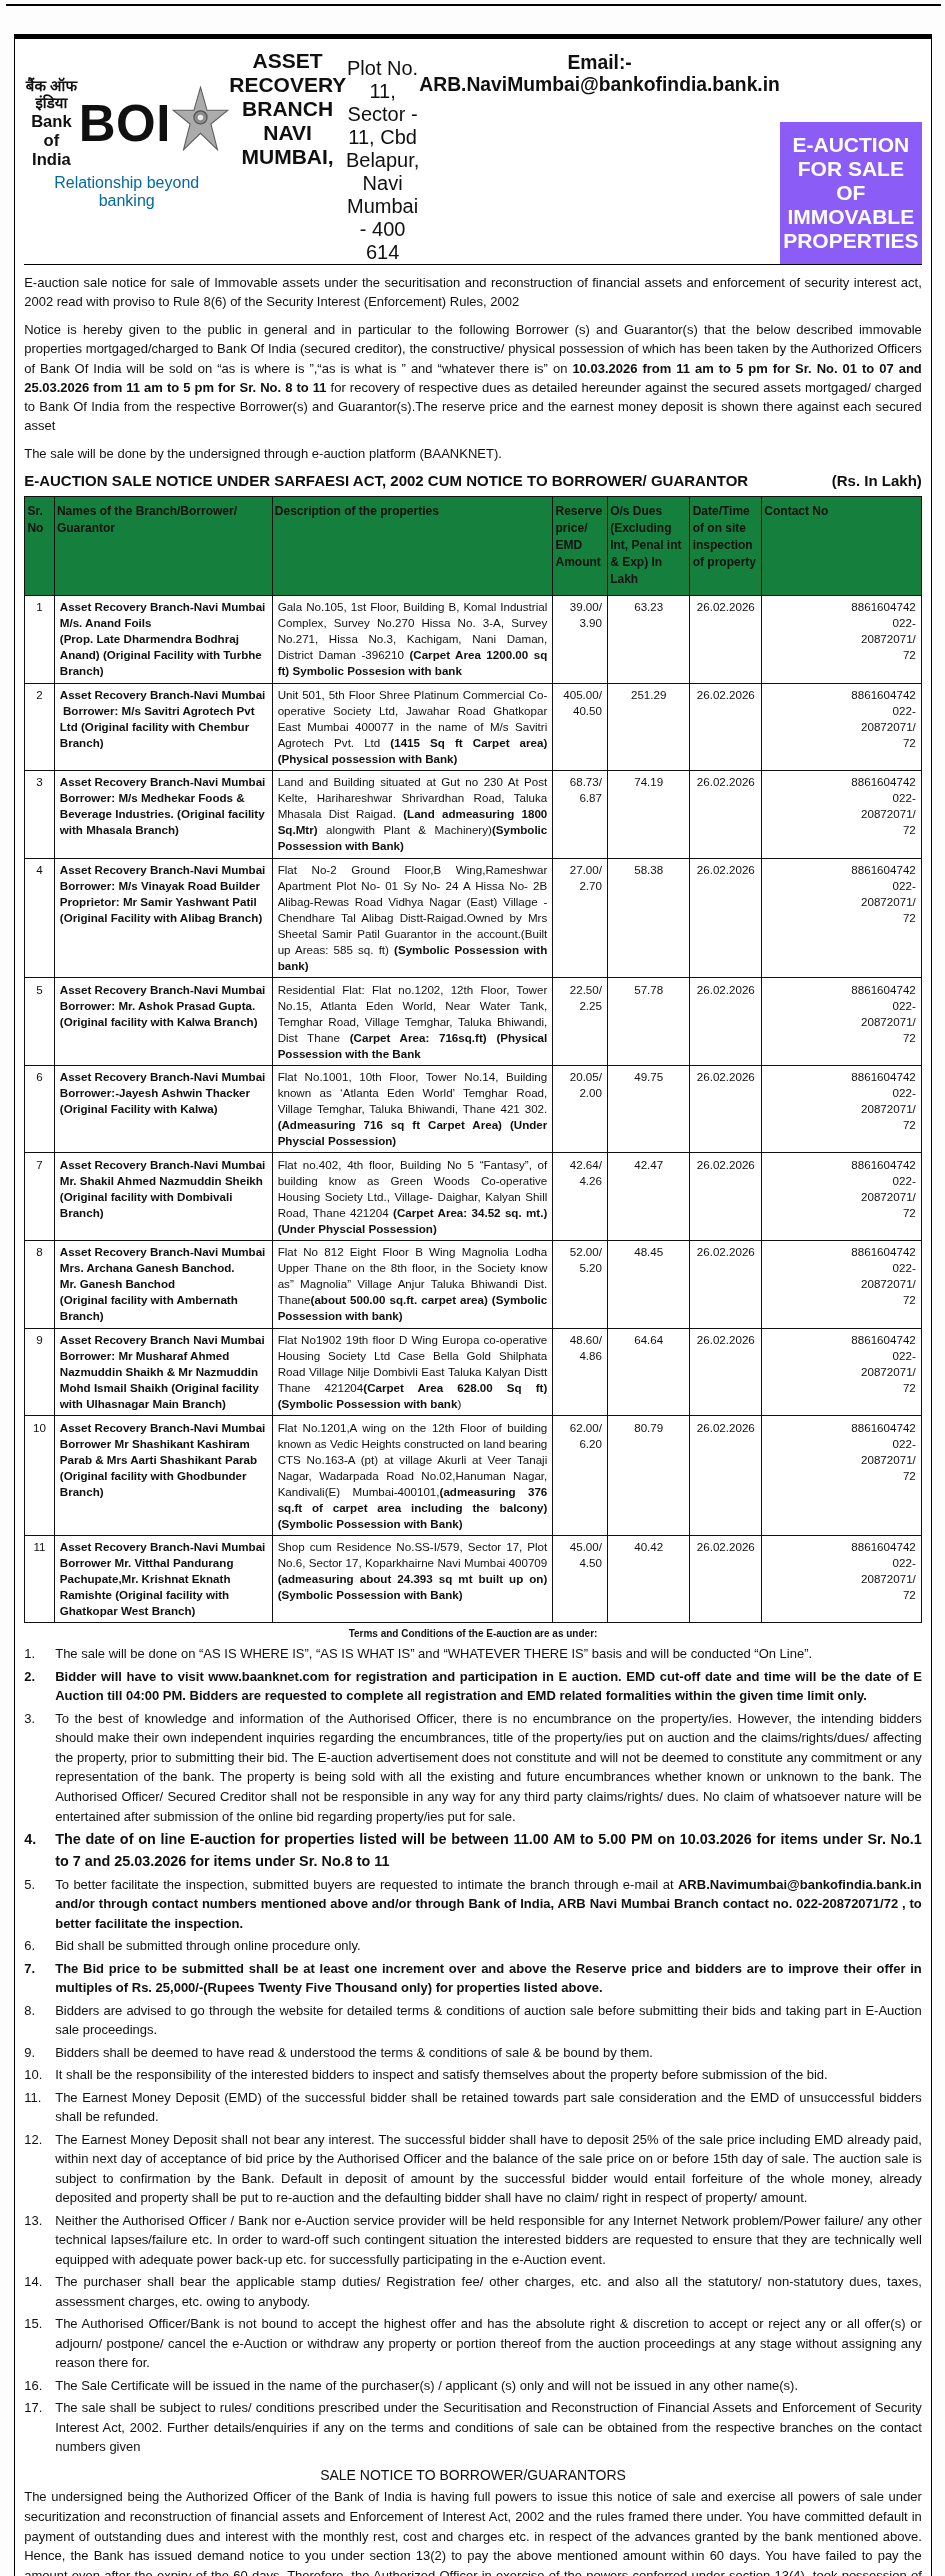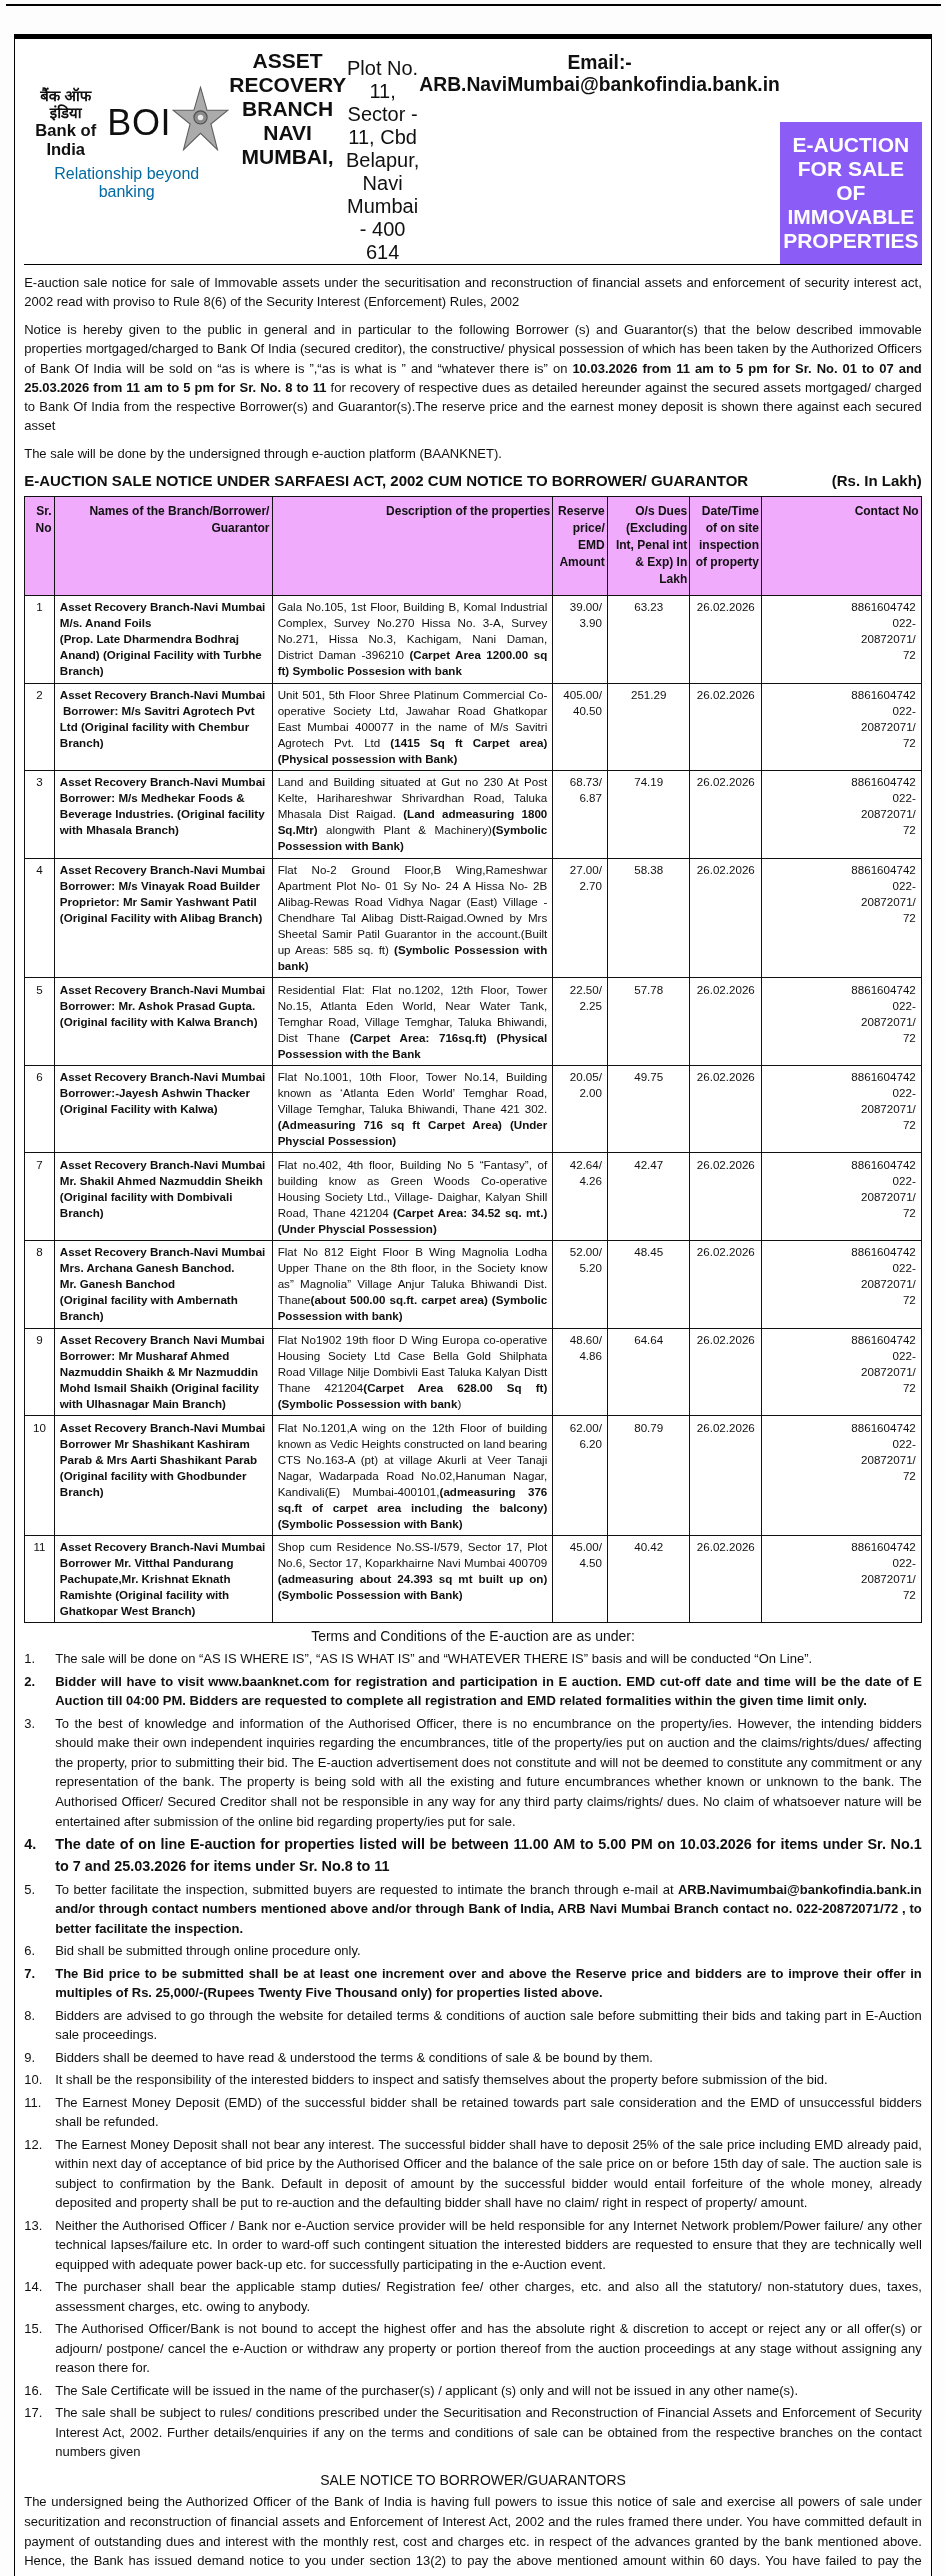--- a/index.html
+++ b/index.html
@@ -7,52 +7,52 @@
   .top-rule{height:1.7px;background:#000;margin:4.4px 5.5px 0 5.5px;}
   .page{margin:28px 14.4px 19px 14.4px;border:1.7px solid #000;border-top-width:5px;padding:0 8.8px 3.3px 8.8px;background:#fff;}
 
   
   .header{display:flex;border-bottom:1.7px solid #000;padding:7.7px 0 0 0;}
   .logo-block{width:36%;display:flex;flex-direction:column;justify-content:center;padding-bottom:23px;}
   .logo-row{display:flex;align-items:center;justify-content:center;}
   .logo-names{text-align:center;line-height:1.15;}
   .hindi{font-weight:bold;font-size:15px;}
   .eng{font-weight:bold;font-size:16.6px;}
-  .boi{font-weight:400;font-size:36px;letter-spacing:0.6px;margin-left:0;line-height:1;}
+  .boi{font-weight:700;font-size:51px;letter-spacing:0.6px;margin-left:0;line-height:1;}
   .star{margin-left:1.1px;margin-top:-6.6px;}
   .tagline{font-size:16px;color:#0369a1;text-align:center;margin-top:5.5px;}
   .header-right{flex:1;display:flex;flex-direction:row;}
   .branch-title{text-align:center;font-weight:bold;font-size:21px;margin-top:2.2px;}
   .branch-address{text-align:center;font-size:20px;margin-top:10px;}
   .branch-email{text-align:center;font-size:19.3px;font-weight:bold;margin-top:5.5px;}
   .banner{margin-top:auto;background:#8b5cf6;color:#fff;font-weight:bold;font-size:21px;text-align:center;padding:11px 3.3px;}
 
   
   .intro p{text-align:justify;font-size:13px;line-height:19.3px;margin:8.3px 0;}
   .b{font-weight:bold;}
   .sarfaesi-row{display:flex;justify-content:space-between;align-items:baseline;font-weight:bold;font-size:15px;margin:8.8px 0 6.6px 0;}
 
   
   table{width:100%;border-collapse:collapse;border:1.7px solid #111;}
   th,td{border:1.1px solid #111;vertical-align:top;padding:3.3px 5px;}
-  thead th{background:#f0abfc;font-weight:bold;font-size:12px;text-align:right;line-height:17px;padding:6.6px 2.2px;}
+  thead th{background:#15803d;font-weight:bold;font-size:12px;text-align:left;line-height:17px;padding:6.6px 2.2px;}
   td{font-size:11.6px;line-height:16px;}
   td.sr{text-align:center;}
   td.borrower{font-weight:bold;white-space:pre-wrap;}
   td.desc{text-align:justify;}
   td.reserve{text-align:right;}
   td.dues{text-align:center;}
   td.date{text-align:center;}
   td.contact{text-align:right;white-space:pre-wrap;}
   col.c-sr{width:3.3%;}col.c-names{width:24.3%;}col.c-desc{width:31.3%;}
   col.c-res{width:6.1%;}col.c-dues{width:9.2%;}col.c-date{width:8.0%;}col.c-con{width:17.8%;}
 
   
   .footnote{font-weight:bold;font-size:13.2px;line-height:20.4px;margin:7.7px 0 5.5px 0;text-align:justify;}
-  .terms-heading{text-align:center;font-weight:normal;font-size:14px;margin:4.4px 0 5.5px 0;}
+  .terms-heading{text-align:center;font-weight:bold;font-size:10px;margin:4.4px 0 5.5px 0;}
   .term{display:flex;font-size:13px;line-height:19.6px;margin:2.8px 0;}
   .term .num{flex:0 0 31px;}
   .term .txt{flex:1;text-align:justify;}
   .term.bold{font-weight:bold;}
   .term.big{font-weight:bold;font-size:14.4px;line-height:21.5px;}
   .sale-heading{text-align:center;font-weight:normal;font-size:14px;margin:10px 0 4.4px 0;}
   .sale-body{text-align:justify;font-size:13px;line-height:19.6px;margin:0;}
 </style>
 </head>
 <body>

